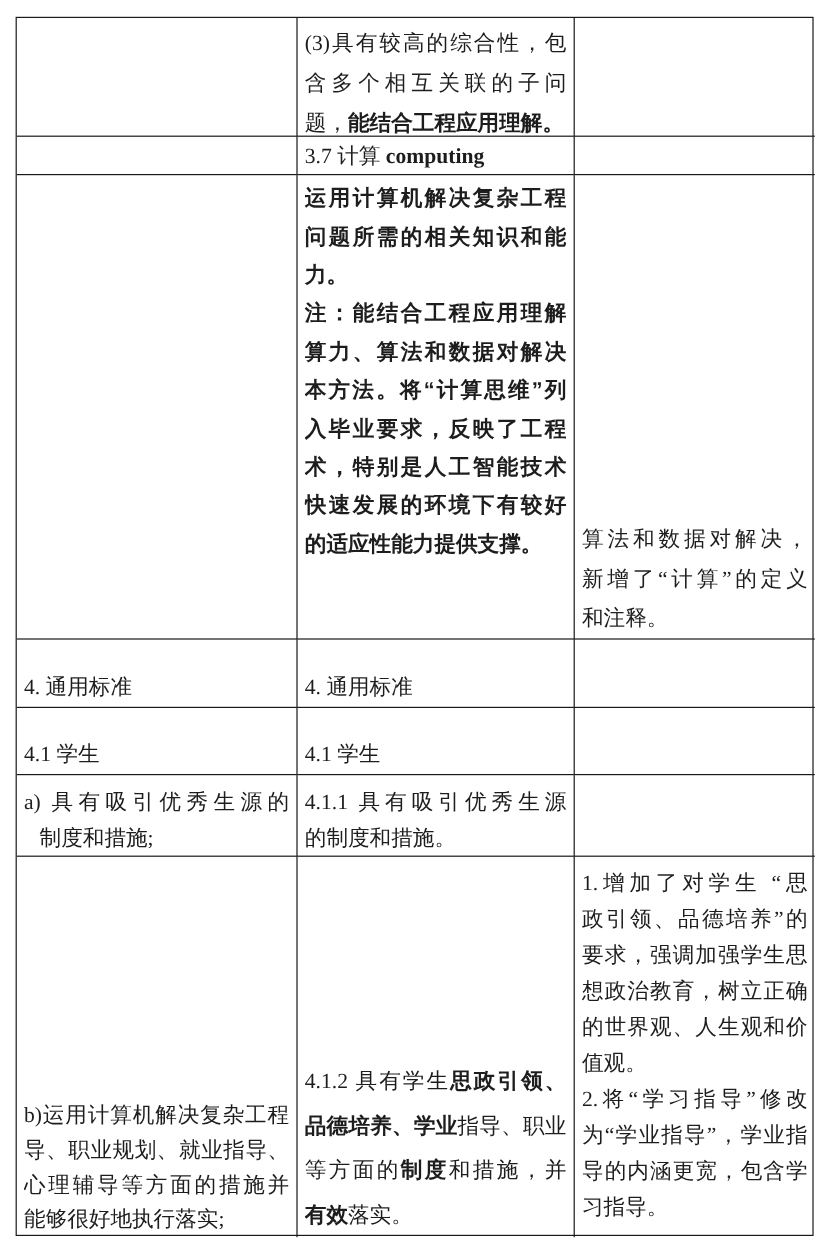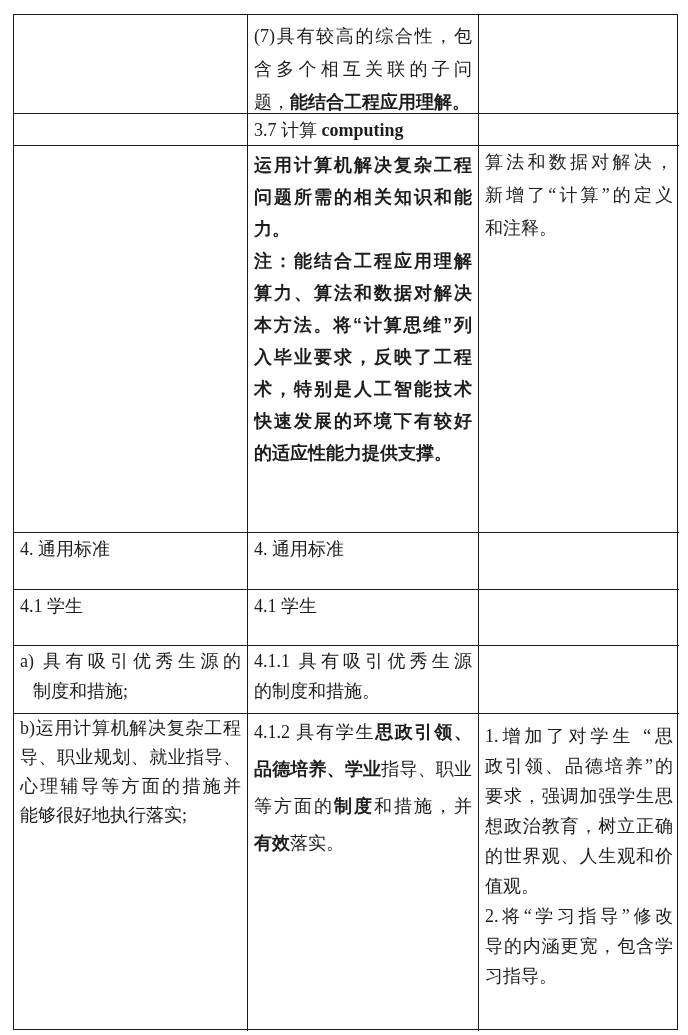--- a/index.html
+++ b/index.html
@@ -22,21 +22,21 @@
     border-right: 1.2px solid #1a1a1a;
     border-bottom: 1.2px solid #1a1a1a;
     padding: 0 6px;
     font-size: 18px;
     line-height: 33px;
     overflow: hidden;
   }
   .cell.last-col { border-right: none; }
   .cell.last-row { border-bottom: none; }
 
-  .v-mid { display: flex; flex-direction: column; justify-content: flex-start; }
+  .v-mid { display: flex; flex-direction: column; justify-content: flex-end; }
   .v-top { display: block; }
 
   .pt4 { padding-top: 5px; }
   .pt2 { padding-top: 3px; }
   .pt6 { padding-top: 7px; }
 
   .lh29 { line-height: 29px; }
   .lh30 { line-height: 30px; }
   .lh32 { line-height: 32px; }
   .lh33 { line-height: 33px; }
@@ -51,21 +51,21 @@
   .bt { font-family: "Liberation Serif", "DejaVu Serif", serif; font-weight: 700; }
 </style>
 </head>
 <body>
 
 <div class="page">
   <div class="cmp-table">
 
     <div class="cell v-top"></div>
     <div class="cell v-top pt4 lh33">
-        <div class="line j"><span class="rg">(7)具有较高的综合性，包</span></div>
+        <div class="line j"><span class="rg">(3)具有较高的综合性，包</span></div>
         <div class="line j"><span class="rg">含多个相互关联的子问</span></div>
         <div class="line"><span class="rg">题，</span><span class="bs">能结合工程应用理解。</span></div>
       </div>
     <div class="cell v-top last-col"></div>
 
     <div class="cell v-mid"></div>
     <div class="cell v-mid">
         <div class="line"><span class="rg">3.7 计算 </span><span class="bt">computing</span></div>
       </div>
     <div class="cell v-mid last-col"></div>
@@ -128,18 +128,19 @@
         <div class="line"><span class="bs">有效</span><span class="rg">落实。</span></div>
       </div>
     <div class="cell v-top pt6 lh30 last-col last-row">
         <div class="line j"><span class="rg">1.增加了对学生 “思</span></div>
         <div class="line j"><span class="rg">政引领、品德培养”的</span></div>
         <div class="line j"><span class="rg">要求，强调加强学生思</span></div>
         <div class="line j"><span class="rg">想政治教育，树立正确</span></div>
         <div class="line j"><span class="rg">的世界观、人生观和价</span></div>
         <div class="line"><span class="rg">值观。</span></div>
         <div class="line j"><span class="rg">2.将“学习指导”修改</span></div>
+        <div class="line j"><span class="rg">为“学业指导”，学业指</span></div>
         <div class="line j"><span class="rg">导的内涵更宽，包含学</span></div>
         <div class="line"><span class="rg">习指导。</span></div>
       </div>
 
   </div>
 </div>
 
 </body></html>

